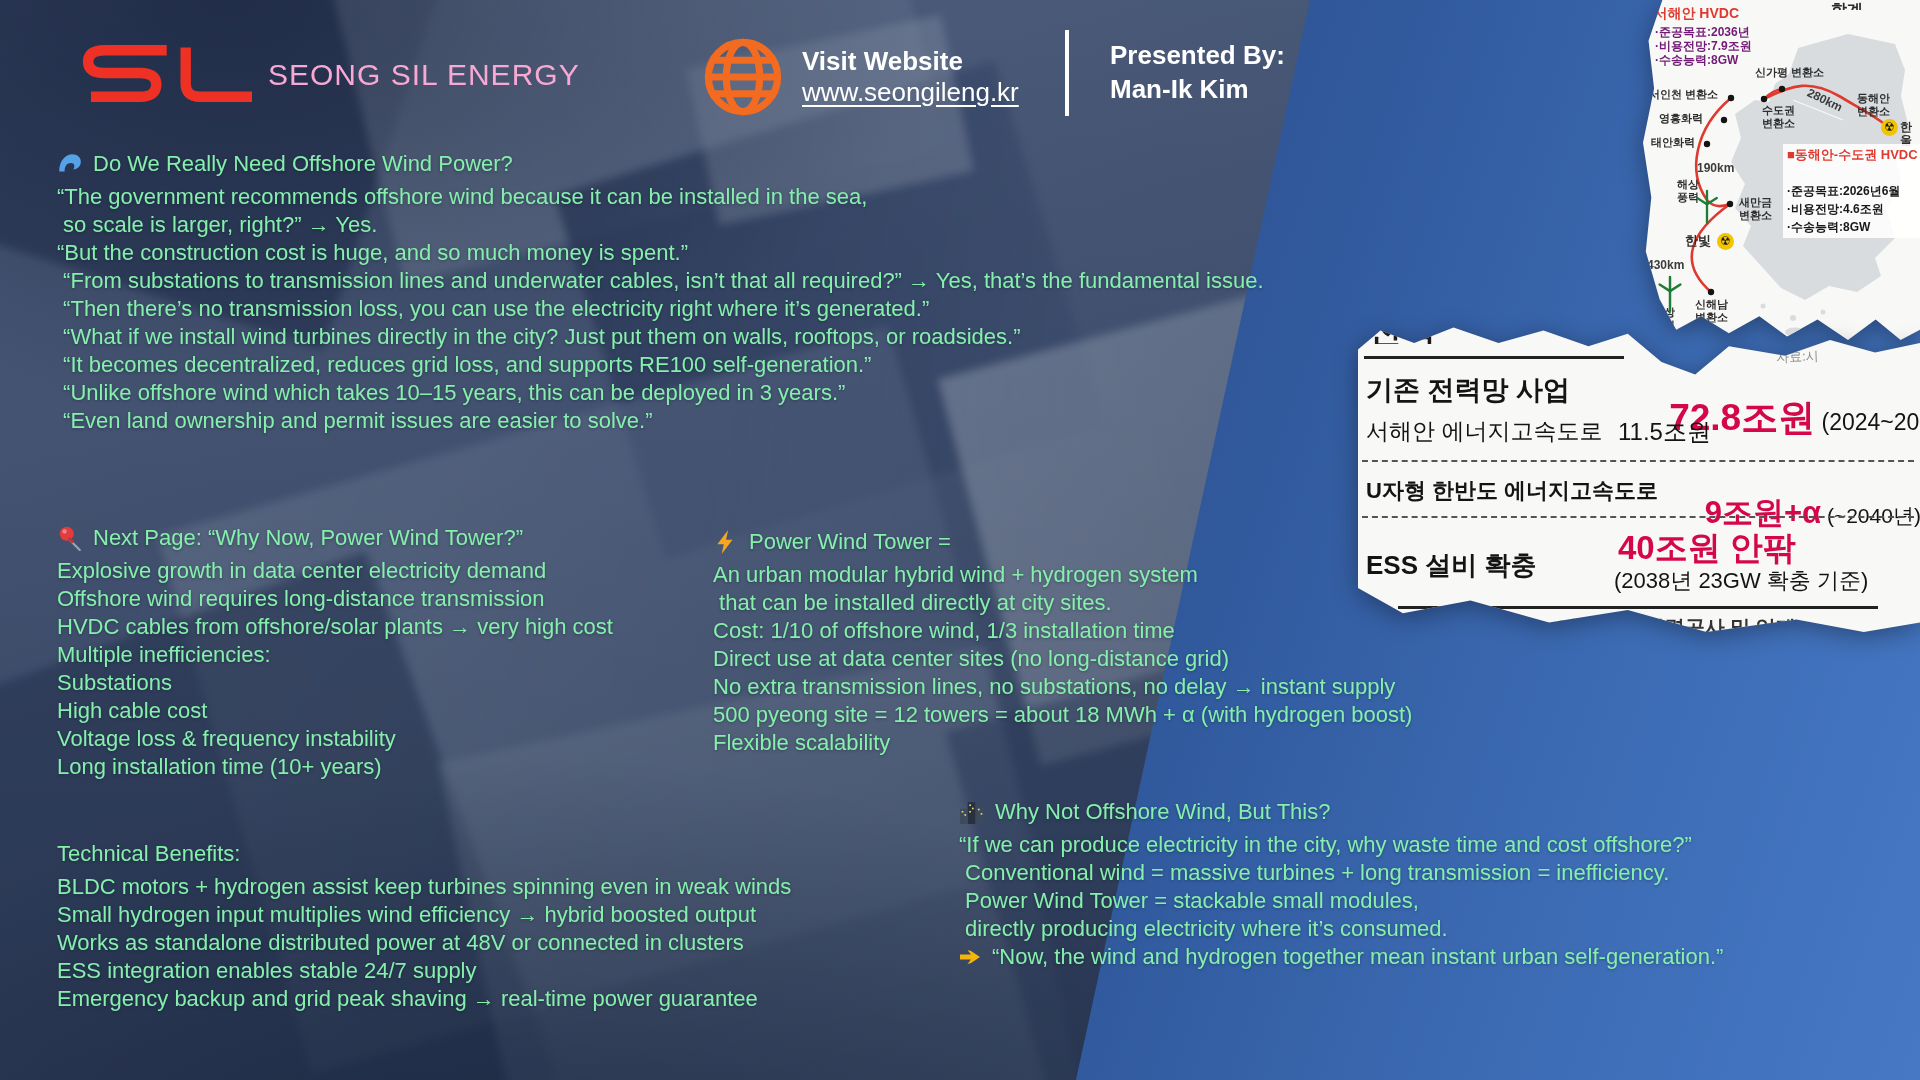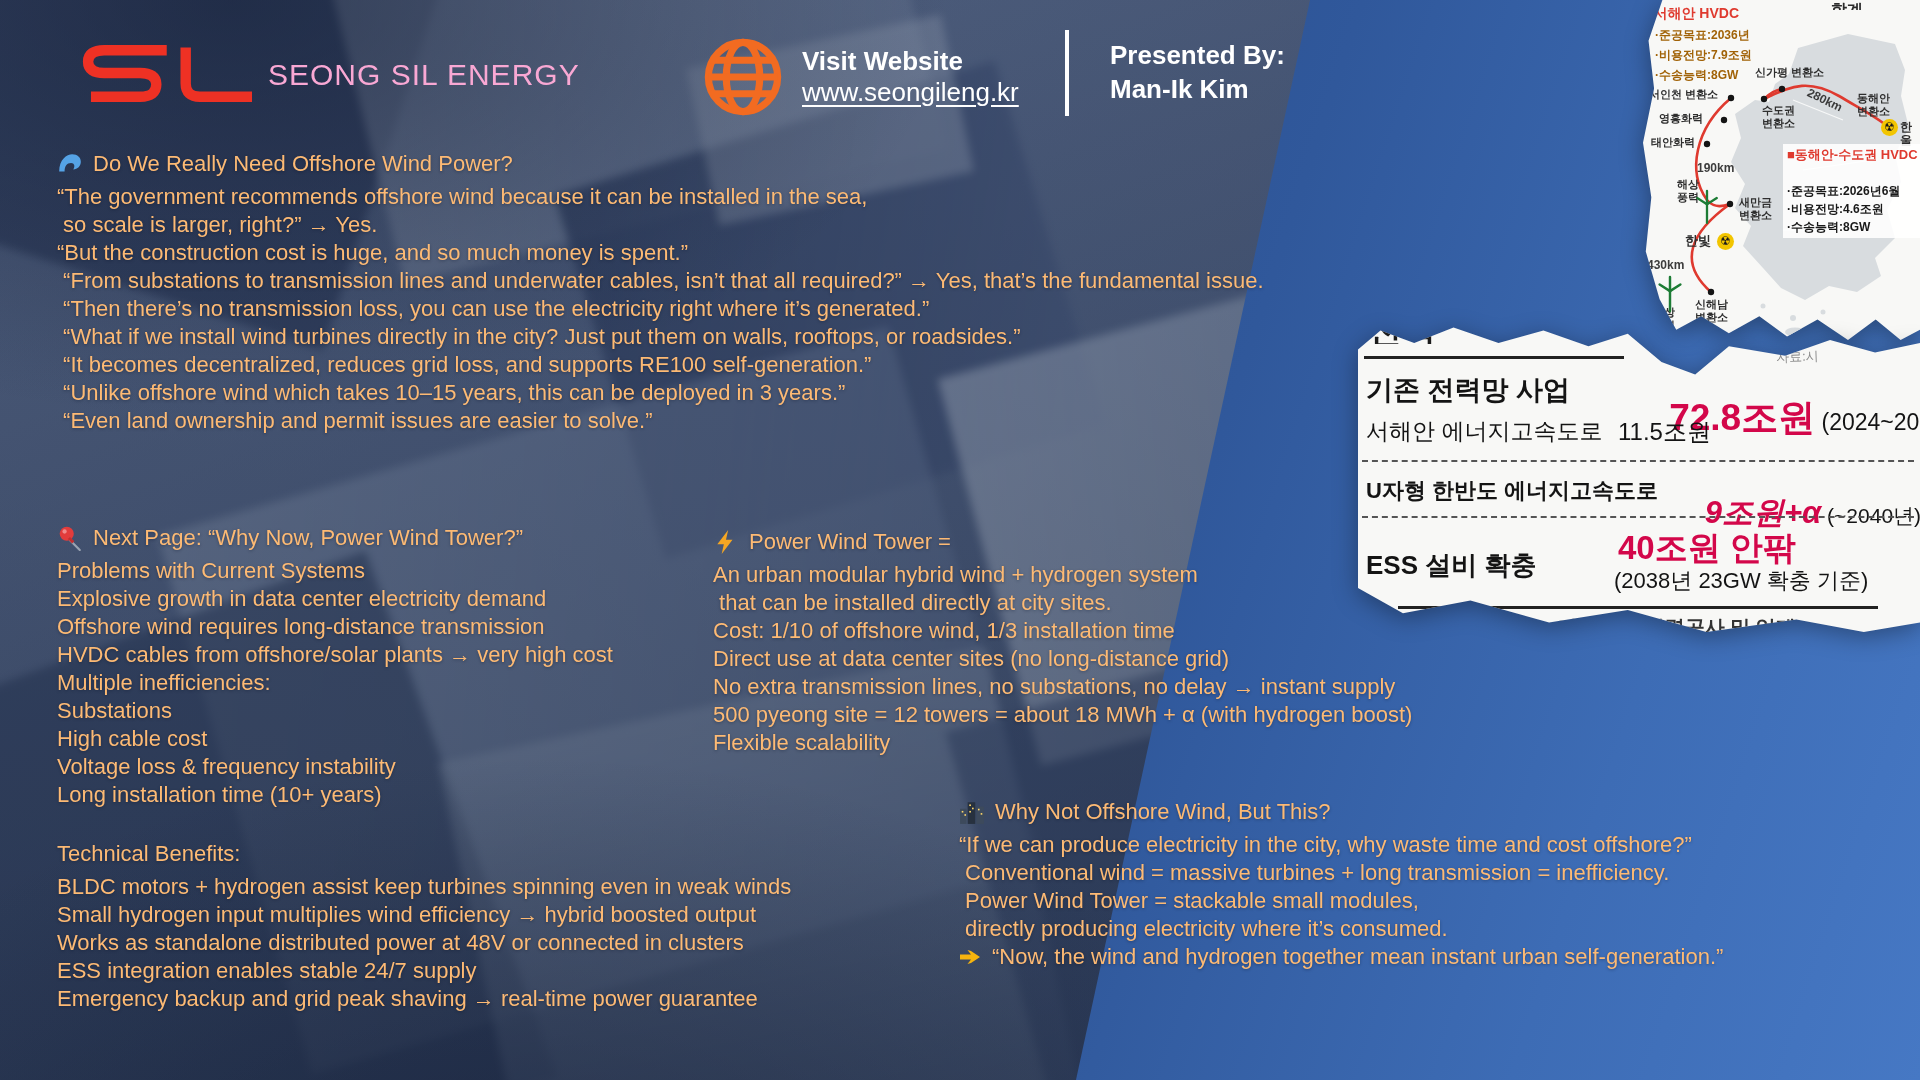--- a/index.html
+++ b/index.html
@@ -31,39 +31,39 @@
   
   .hdr-logo{position:absolute;left:72px;top:40px;display:flex;align-items:flex-start;gap:16px;}
   .hdr-company{color:#f9a8d4;font-size:30px;letter-spacing:1px;margin-top:18px;}
   .hdr-visit{position:absolute;left:700px;top:34px;display:flex;align-items:center;gap:16px;color:#fff;}
   .visit-label{font-size:26px;font-weight:700;color:#fff;}
   .visit-url{font-size:26px;color:#fff;text-decoration:underline;text-underline-offset:4px;cursor:pointer;}
   .hdr-div{position:absolute;left:1065px;top:30px;width:4px;height:86px;background:#fff;}
   .hdr-pres{position:absolute;left:1110px;top:38px;color:#fff;font-weight:700;font-size:26px;line-height:34px;}
 
   
-  .tblock{position:absolute;color:#fdba74;font-size:22px;line-height:28px;
+  .tblock{position:absolute;color:#86efac;font-size:22px;line-height:28px;
           text-shadow:0 1px 3px rgba(10,20,40,.35);}
   .tblock .line{white-space:pre;}
   .btitle{display:flex;align-items:center;gap:10px;margin-bottom:5px;white-space:pre;}
   .ic{display:inline-flex;width:26px;height:26px;flex:0 0 auto;}
   .ic svg{width:100%;height:100%;}
   .closing{display:flex;align-items:center;gap:9px;white-space:pre;}
 
   
   .paperwrap{position:absolute;filter:drop-shadow(0 5px 12px rgba(0,0,0,.35));}
   .paper{position:relative;background:#f8f8f6;}
   .map-paper{width:277px;height:340px;
     clip-path:polygon(7% 0,100% 0,100% 97%,93% 100%,84% 94%,74% 100%,63% 94%,52% 99%,42% 93%,31% 98%,21% 93%,12% 97%,6% 88%,1% 74%,3% 58%,0 42%,4% 26%,2% 12%);}
   .table-paper{width:562px;height:314px;
     clip-path:polygon(0 10%,4% 4%,10% 8%,17% 3%,25% 8%,33% 4%,41% 9%,48% 5%,54% 14%,60% 18%,66% 9%,76% 12%,84% 7%,92% 11%,100% 8%,100% 97%,90% 100%,78% 96%,62% 100%,48% 93%,34% 97%,20% 90%,8% 94%,0 86%);}
 
   .mlabel{position:absolute;font-size:11px;font-weight:700;color:#2e2e2e;line-height:13px;white-space:pre-line;}
   .mred{position:absolute;color:#df3a2f;font-weight:700;font-size:14px;white-space:pre;}
-  .mspecs{position:absolute;font-size:12px;font-weight:700;color:#a16207;line-height:20px;white-space:pre-line;}
+  .mspecs{position:absolute;font-size:12px;font-weight:700;color:#701a75;line-height:14px;white-space:pre-line;}
   .kmlabel{position:absolute;font-size:12px;font-weight:700;color:#3c3c3c;white-space:pre;}
   .rad{position:absolute;width:17px;height:17px;border-radius:50%;background:#f2c500;color:#1a1a1a;
        font-size:12px;line-height:17px;text-align:center;font-weight:700;}
   .eastbox{position:absolute;left:140px;top:144px;background:rgba(255,255,255,.88);padding:2px 4px;}
   .eastbox .t{color:#df3a2f;font-weight:700;font-size:13px;white-space:pre;}
   .eastbox .s{font-size:12px;font-weight:700;color:#191919;line-height:18px;white-space:pre-line;margin-top:18px;}
   .frag{position:absolute;overflow:hidden;color:#2b2b2b;font-weight:700;}
   .turb{position:absolute;}
 
   
@@ -154,21 +154,20 @@
       <span class="ic">
         <svg viewBox="0 0 24 24">
           <path d="M12 14 L21 23" stroke="#9aa4b2" stroke-width="2" stroke-linecap="round"></path>
           <circle cx="9" cy="8" r="6.5" fill="#e23c3c"></circle>
           <circle cx="7" cy="6" r="2" fill="#f08a8a"></circle>
           <path d="M12 11 l4 4 -2 2 -4 -4 z" fill="#c22f2f"></path>
         </svg>
       </span>
       <span>Next Page: “Why Now, Power Wind Tower?”</span>
     </div>
-    <div class="line">Problems with Current Systems</div>
     <div class="line">Explosive growth in data center electricity demand</div>
     <div class="line">Offshore wind requires long-distance transmission</div>
     <div class="line">HVDC cables from offshore/solar plants → very high cost</div>
     <div class="line">Multiple inefficiencies:</div>
     <div class="line">Substations</div>
     <div class="line">High cable cost</div>
     <div class="line">Voltage loss &amp; frequency instability</div>
     <div class="line">Long installation time (10+ years)</div>
   </div>
 
@@ -333,21 +332,21 @@
       <div class="tl" style="left:8px;top:98px;font-size:23px">서해안 에너지고속도로</div>
       <div class="tl" style="left:260px;top:48px;font-size:23px">
         <span class="tred" style="font-size:37px">72.8조원</span><span> (2024~2038년)</span>
       </div>
       <div class="tl" style="left:260px;top:98px;font-size:24px">11.5조원</div>
 
       <div class="tdash" style="top:142px"></div>
 
       <div class="tl" style="left:8px;top:158px;font-size:22px;font-weight:700">U자형 한반도 에너지고속도로</div>
       <div class="tl" style="left:300px;top:150px;font-size:21px">
-        <span class="tred" style="font-size:31px;font-style:italic">9조원+α</span><span> (~2040년)</span>
+        <span class="tred" style="font-size:31px;">9조원+α</span><span> (~2040년)</span>
       </div>
 
       <div class="tdash" style="top:198px"></div>
 
       <div class="tl" style="left:8px;top:230px;font-size:26px;font-weight:700">ESS 설비 확충</div>
       <div class="tl tred" style="left:260px;top:208px;font-size:33px">40조원 안팎</div>
       <div class="tl" style="left:256px;top:248px;font-size:22px">(2038년 23GW 확충 기준)</div>
 
       <div class="tp-botline"></div>
       <div class="tp-botfrag">자료:한국전력공사 및 업계</div>

